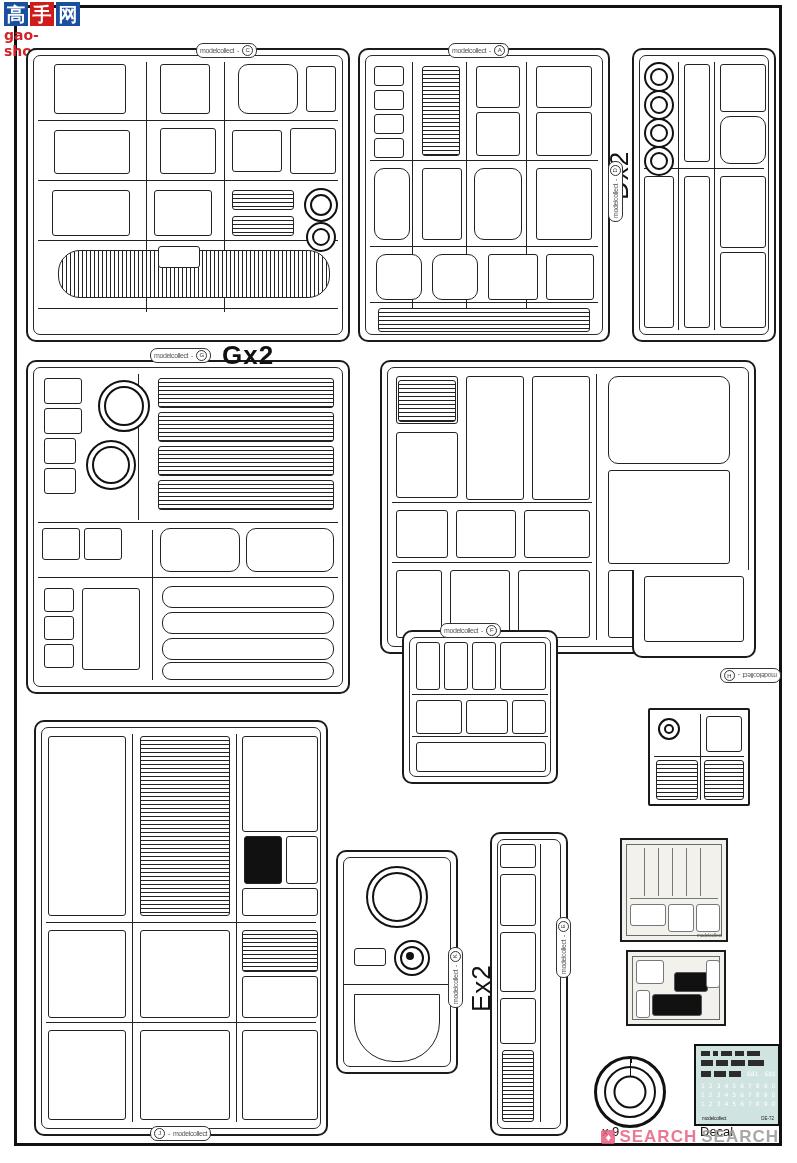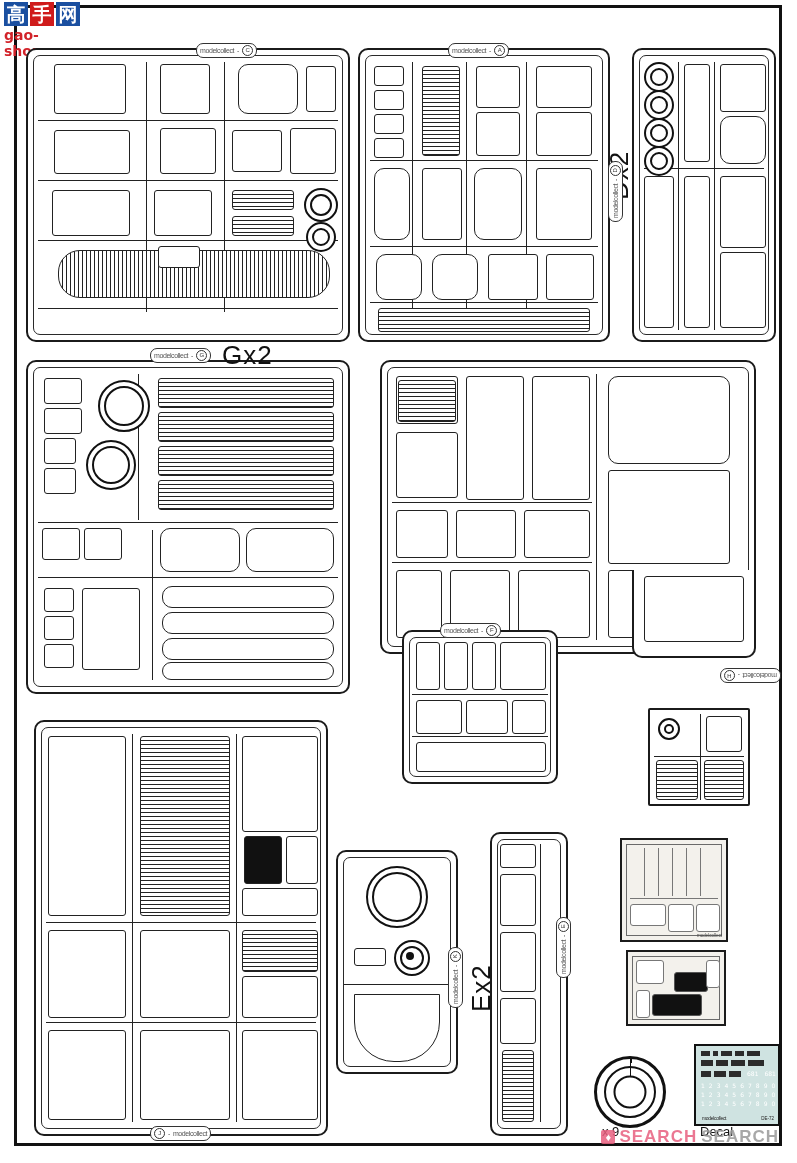--- a/index.html
+++ b/index.html
@@ -196,21 +196,21 @@
     <div class="cell r" style="left:218px;top:166px;width:86px;height:42px;"></div>
     <div class="cell" style="left:16px;top:226px;width:28px;height:22px;"></div>
     <div class="cell" style="left:16px;top:254px;width:28px;height:22px;"></div>
     <div class="cell" style="left:16px;top:282px;width:28px;height:22px;"></div>
     <div class="cell" style="left:54px;top:226px;width:56px;height:80px;"></div>
     <div class="cell r" style="left:134px;top:224px;width:170px;height:20px;"></div>
     <div class="cell r" style="left:134px;top:250px;width:170px;height:20px;"></div>
     <div class="cell r" style="left:134px;top:276px;width:170px;height:20px;"></div>
     <div class="cell r" style="left:134px;top:300px;width:170px;height:16px;"></div>
   </div>
-  <div class="lbl lbl-big" style="left:222px;top:340px;">Gx2</div>
+  <div class="lbl lbl-big" style="left:222px;top:340px;font-weight:bold;">Gx2</div>
   <div class="tag" style="left:150px;top:348px;">
     <span>modelcollect</span>
     <span>-</span>
     <span class="ring">G</span>
   </div>
 
   <div class="sprue" style="left:380px;top:360px;width:372px;height:290px;">
     <div class="sp-inner"></div>
     <div class="vline" style="left:214px;top:12px;height:266px;"></div>
     <div class="hline" style="left:10px;top:140px;width:200px;"></div>

